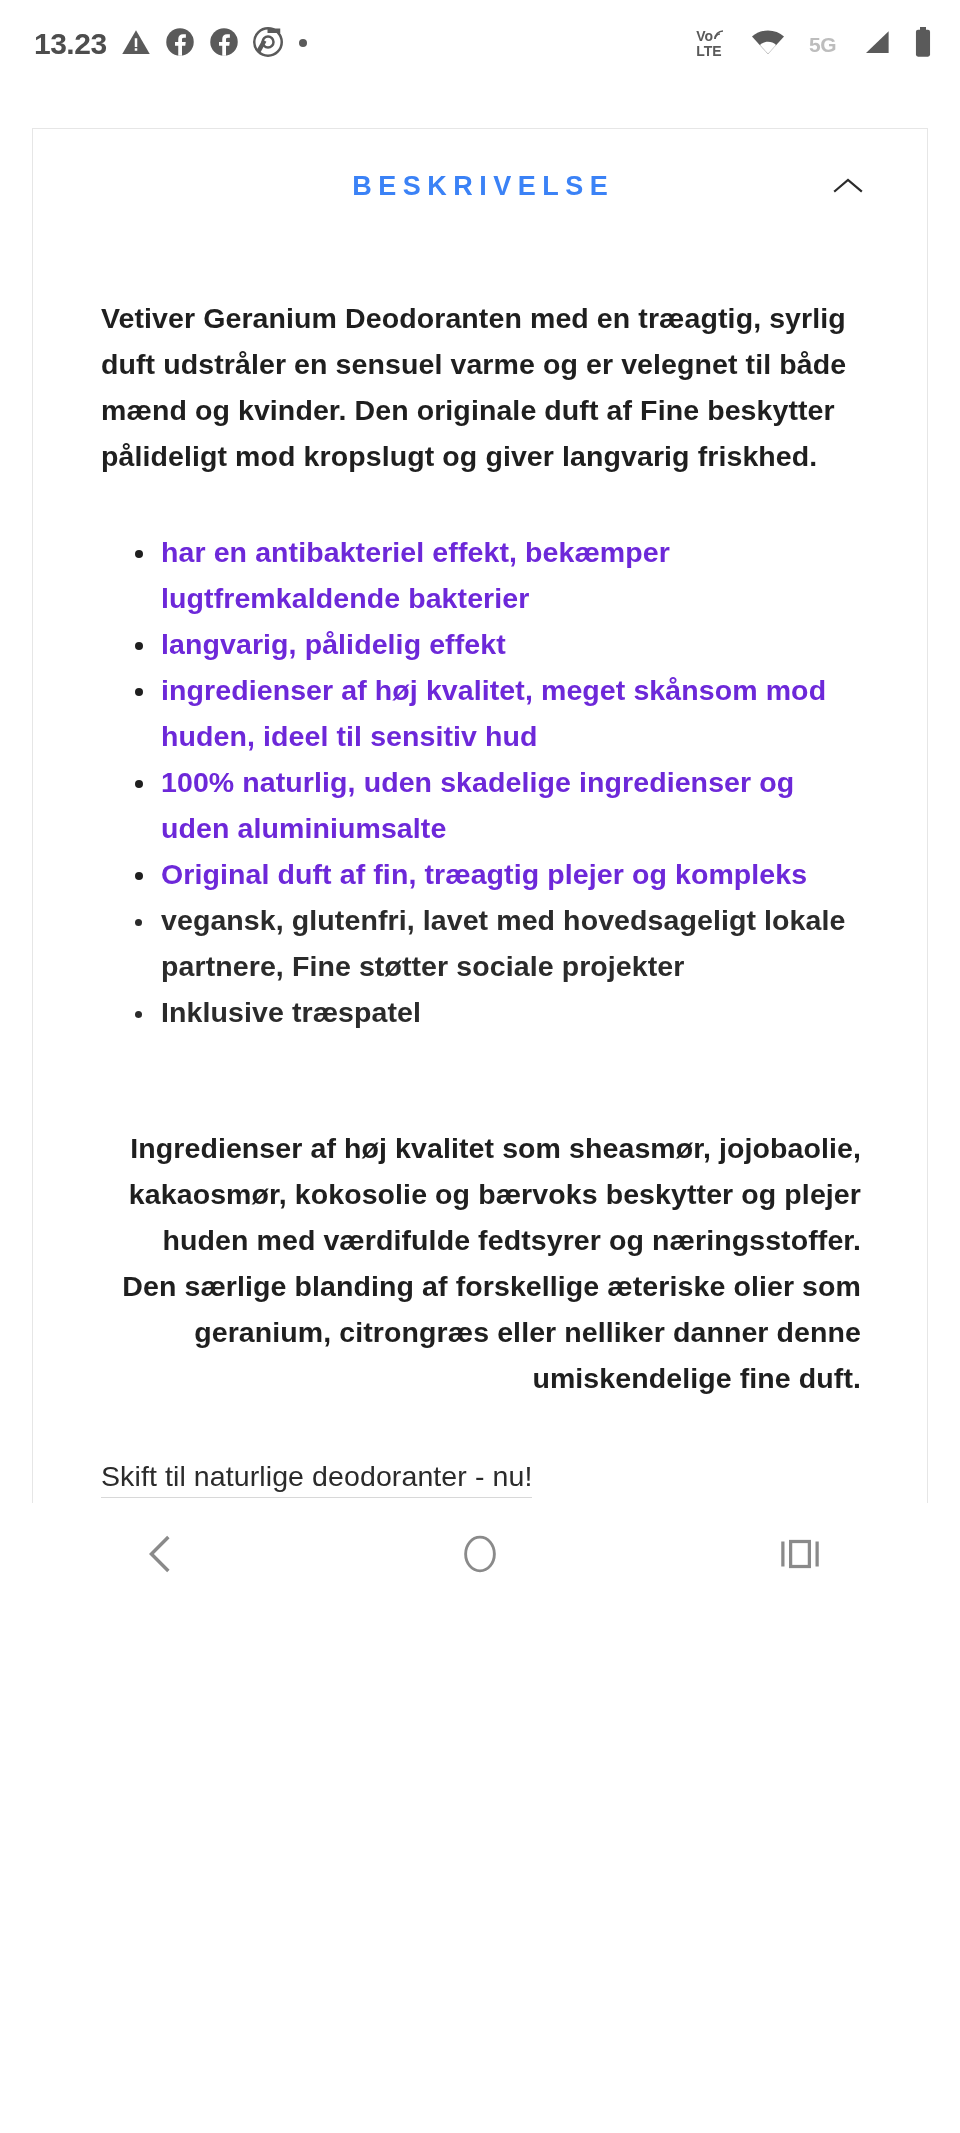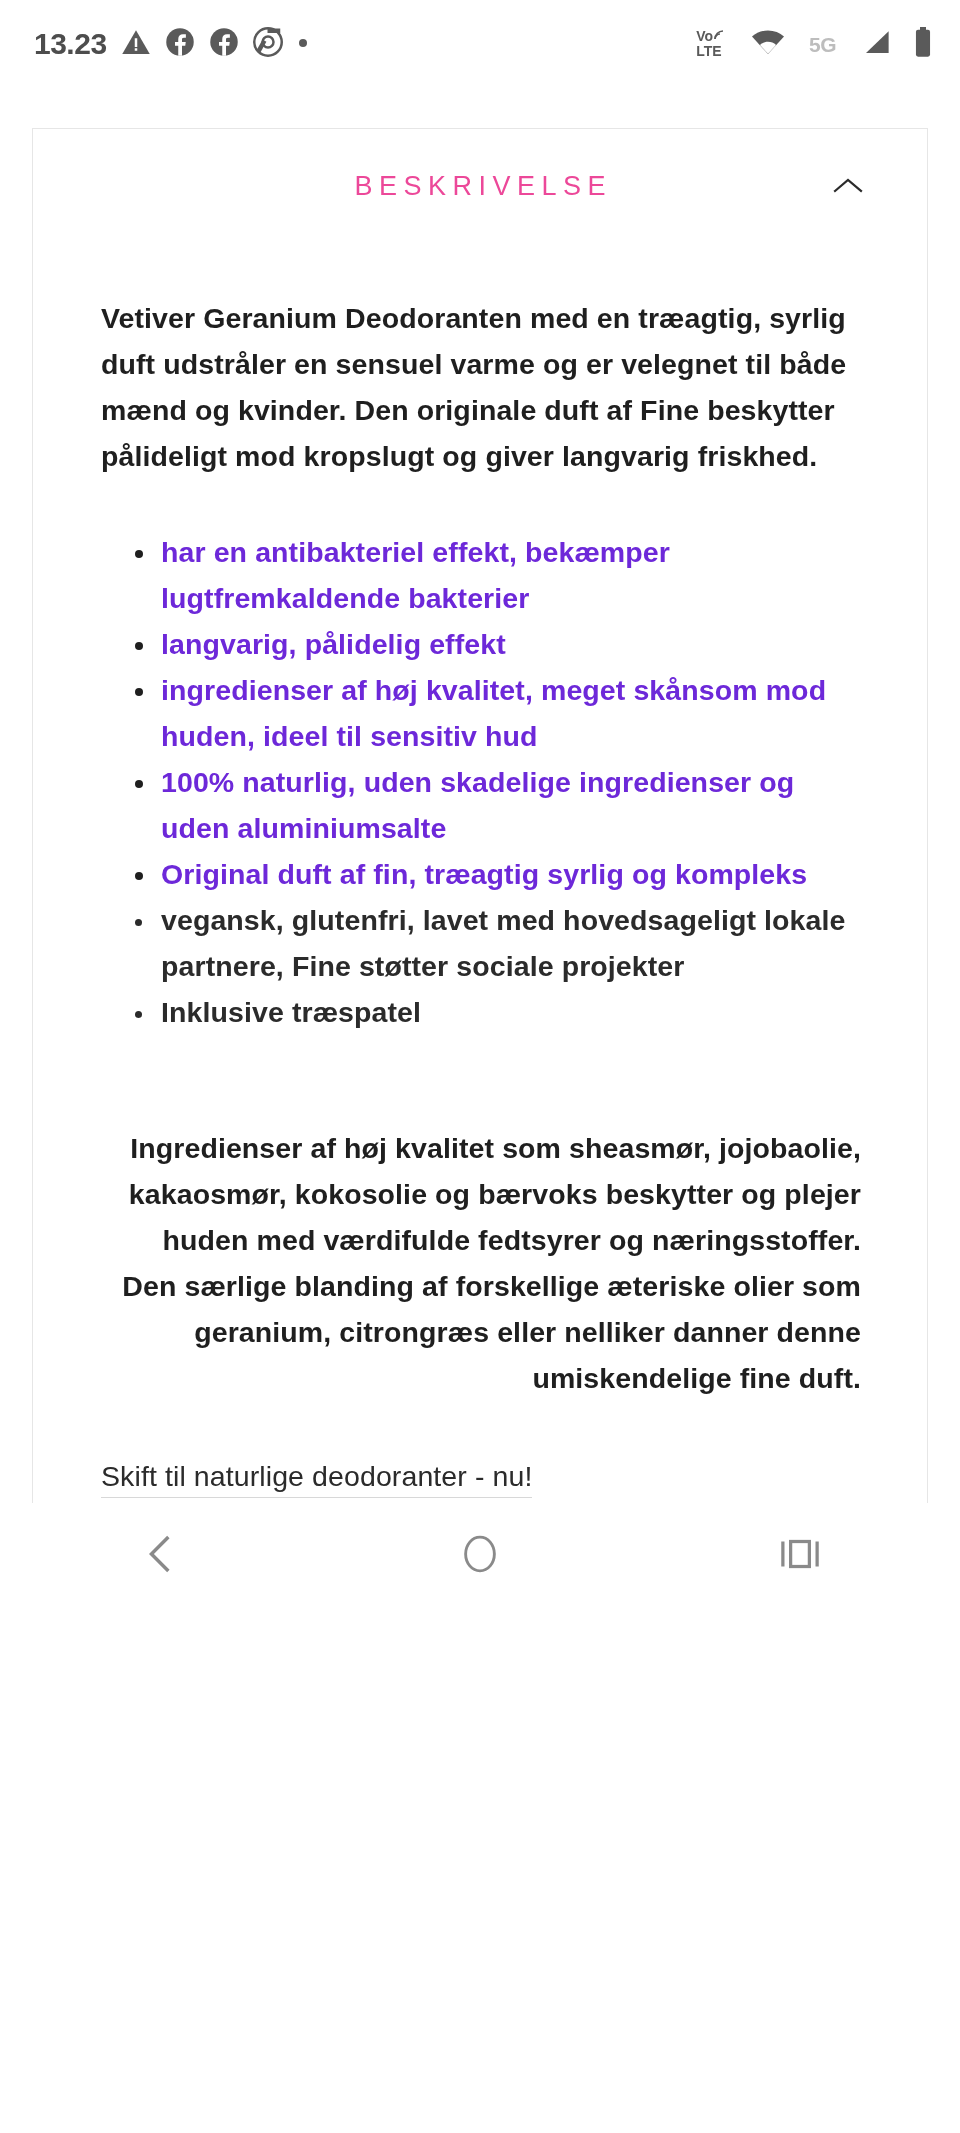--- a/index.html
+++ b/index.html
@@ -85,22 +85,22 @@
     position: relative;
     height: 114px;
     display: flex;
     align-items: center;
     justify-content: center;
     cursor: pointer;
   }
   .section-title {
     font-size: 27px;
     letter-spacing: 6.5px;
-    color: #ec4899;
-    font-weight: 400;
+    color: #3b82f6;
+    font-weight: 700;
     text-indent: 6.5px;
   }
   .chevron {
     position: absolute;
     right: 62px;
     top: 50%;
     transform: translateY(-50%);
     width: 34px;
     height: 34px;
     display: flex;
@@ -295,21 +295,21 @@
 
     <div class="section-body">
 
       <p class="para para-intro">Vetiver Geranium Deodoranten med en træagtig, syrlig duft udstråler en sensuel varme og er velegnet til både mænd og kvinder. Den originale duft af Fine beskytter pålideligt mod kropslugt og giver langvarig friskhed.</p>
 
       <ul class="bullets">
         <li class="bold">har en antibakteriel effekt, bekæmper lugtfremkaldende bakterier</li>
         <li class="bold">langvarig, pålidelig effekt</li>
         <li class="bold">ingredienser af høj kvalitet, meget skånsom mod huden, ideel til sensitiv hud</li>
         <li class="bold">100% naturlig, uden skadelige ingredienser og uden aluminiumsalte</li>
-        <li class="bold">Original duft af fin, træagtig syrlig og kompleks</li>
+        <li class="bold">Original duft af fin, træagtig plejer og kompleks</li>
         <li class="light">vegansk, glutenfri, lavet med hovedsageligt lokale partnere, Fine støtter sociale projekter</li>
         <li class="light">Inklusive træspatel</li>
       </ul>
 
       <p class="para para-second">Ingredienser af høj kvalitet som sheasmør, jojobaolie, kakaosmør, kokosolie og bærvoks beskytter og plejer huden med værdifulde fedtsyrer og næringsstoffer. Den særlige blanding af forskellige æteriske olier som geranium, citrongræs eller nelliker danner denne umiskendelige fine duft.</p>
 
       <div class="cta-wrap">
         <a class="cta-link" href="#">Skift til naturlige deodoranter - nu!</a>
       </div>
     </div>

